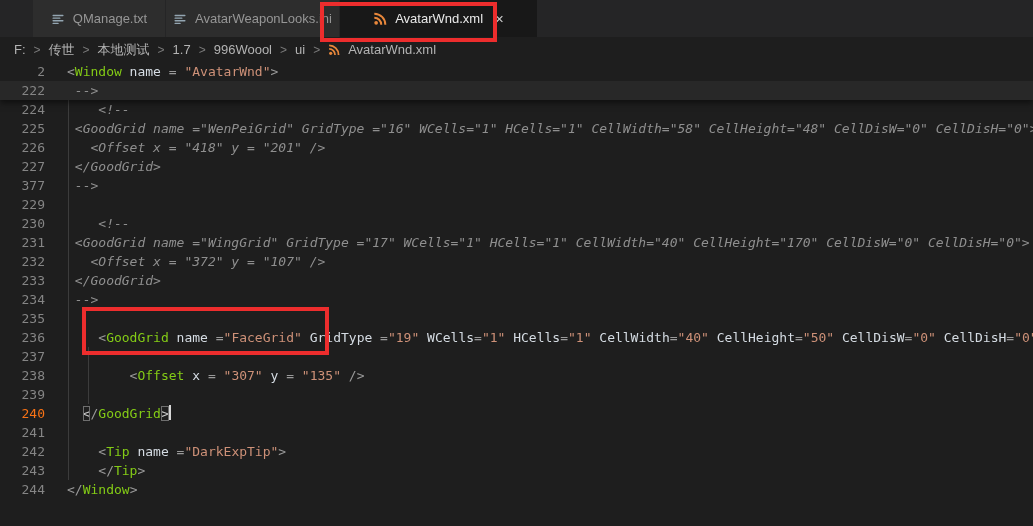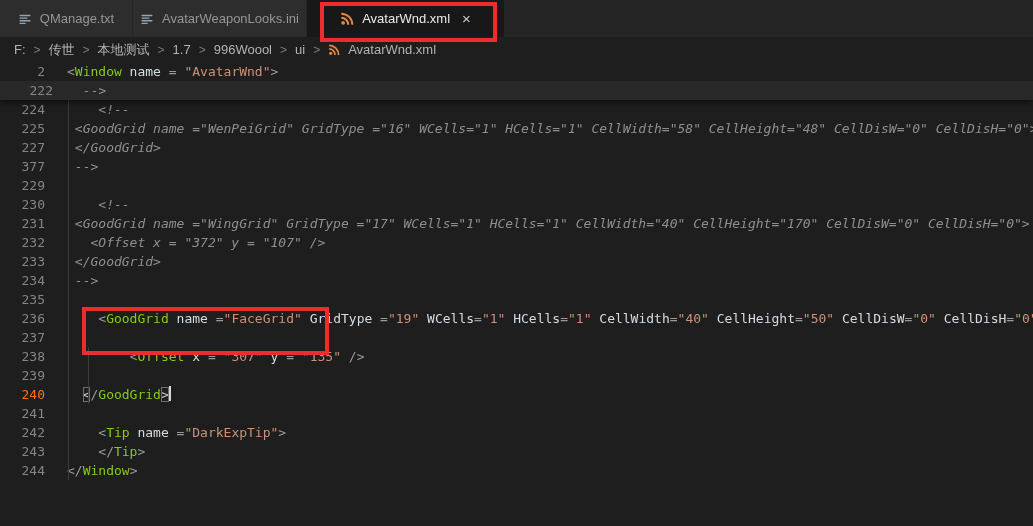--- a/index.html
+++ b/index.html
@@ -1,40 +1,40 @@
 <!DOCTYPE html>
 <html><head>
 <meta charset="utf-8">
 <style>
   html,body{margin:0;padding:0;background:#1e1e1e;}
   .app{position:relative;width:1033px;height:526px;background:#1e1e1e;overflow:hidden;
        font-family:"Liberation Sans",sans-serif;}
 
   
-  .tabbar{display:flex;height:37px;background:#252526;align-items:stretch;}
+  .tabbar{display:flex;height:37px;background:#252526;align-items:stretch;padding-left:33px;}
   .tab{display:flex;align-items:center;justify-content:center;gap:8px;
        background:#2d2d2d;color:#969696;font-size:13px;box-sizing:border-box;
        border-right:1px solid #252526;cursor:pointer;}
   .tab.active{background:#181818;color:#e9e9e9;}
   .tab .ticon{display:flex;align-items:center;}
   .tab-close{margin-left:4px;font-size:15px;color:#cfcfcf;line-height:1;}
   .tab-filler{flex:1;background:#252526;}
 
   
   .breadcrumb{height:25px;display:flex;align-items:center;gap:8px;
               padding-left:14px;background:#1e1e1e;color:#b3b3b3;font-size:13px;}
   .crumb-sep{color:#7a7a7a;font-size:12px;}
   .breadcrumb .ticon{display:flex;align-items:center;}
 
   
   .editor{position:absolute;top:62px;left:0;right:0;bottom:0;
           font-family:"DejaVu Sans Mono",monospace;font-size:13px;line-height:19px;
           overflow:hidden;}
   .row{display:flex;height:19px;white-space:pre;}
-  .row.hl{background:#282828;padding-left:8px;}
+  .row.hl{background:#282828;}
   .ln{width:45px;flex:none;text-align:right;color:#858585;user-select:none;}
   .row.activeln .ln{color:#f97316;}
   .code{padding-left:22px;white-space:pre;flex:1;}
   .sticky{position:relative;z-index:2;background:#1e1e1e;box-shadow:0 3px 6px rgba(0,0,0,.5);}
 
   .tk-t{color:#84cc16;}
   .tk-a{color:#d5dce3;}
   .tk-s{color:#ce9178;}
   .tk-p{color:#9a9a9a;}
   .tk-c{color:#8f8f8f;font-style:italic;}
@@ -120,20 +120,21 @@
   <div class="editor">
     <div class="guide guide1"></div>
     <div class="guide guide2"></div>
     <div class="sticky">
         <div class="row"><span class="ln">2</span><span class="code"><span class="tk-p">&lt;</span><span class="tk-t">Window</span><span class="tk-a"> name</span><span class="tk-p"> = </span><span class="tk-s">"AvatarWnd"</span><span class="tk-p">&gt;</span></span></div>
         <div class="row hl"><span class="ln">222</span><span class="code"><span class="tk-c"> --&gt;</span></span></div>
       </div>
     <div>
         <div class="row"><span class="ln">224</span><span class="code"><span class="tk-c">    &lt;!--</span></span></div>
         <div class="row"><span class="ln">225</span><span class="code"><span class="tk-c"> &lt;GoodGrid name ="WenPeiGrid" GridType ="16" WCells="1" HCells="1" CellWidth="58" CellHeight="48" CellDisW="0" CellDisH="0"&gt;</span></span></div>
+        <div class="row"><span class="ln">226</span><span class="code"><span class="tk-c">   &lt;Offset x = "418" y = "201" /&gt;</span></span></div>
         <div class="row"><span class="ln">227</span><span class="code"><span class="tk-c"> &lt;/GoodGrid&gt;</span></span></div>
         <div class="row"><span class="ln">377</span><span class="code"><span class="tk-c"> --&gt;</span></span></div>
         <div class="row"><span class="ln">229</span><span class="code"></span></div>
         <div class="row"><span class="ln">230</span><span class="code"><span class="tk-c">    &lt;!--</span></span></div>
         <div class="row"><span class="ln">231</span><span class="code"><span class="tk-c"> &lt;GoodGrid name ="WingGrid" GridType ="17" WCells="1" HCells="1" CellWidth="40" CellHeight="170" CellDisW="0" CellDisH="0"&gt;</span></span></div>
         <div class="row"><span class="ln">232</span><span class="code"><span class="tk-c">   &lt;Offset x = "372" y = "107" /&gt;</span></span></div>
         <div class="row"><span class="ln">233</span><span class="code"><span class="tk-c"> &lt;/GoodGrid&gt;</span></span></div>
         <div class="row"><span class="ln">234</span><span class="code"><span class="tk-c"> --&gt;</span></span></div>
         <div class="row"><span class="ln">235</span><span class="code"></span></div>
         <div class="row"><span class="ln">236</span><span class="code"><span class="tk-p">    &lt;</span><span class="tk-t">GoodGrid</span><span class="tk-a"> name</span><span class="tk-p"> =</span><span class="tk-s">"FaceGrid"</span><span class="tk-a"> GridType</span><span class="tk-p"> =</span><span class="tk-s">"19"</span><span class="tk-a"> WCells</span><span class="tk-p">=</span><span class="tk-s">"1"</span><span class="tk-a"> HCells</span><span class="tk-p">=</span><span class="tk-s">"1"</span><span class="tk-a"> CellWidth</span><span class="tk-p">=</span><span class="tk-s">"40"</span><span class="tk-a"> CellHeight</span><span class="tk-p">=</span><span class="tk-s">"50"</span><span class="tk-a"> CellDisW</span><span class="tk-p">=</span><span class="tk-s">"0"</span><span class="tk-a"> CellDisH</span><span class="tk-p">=</span><span class="tk-s">"0"</span></span></div>

